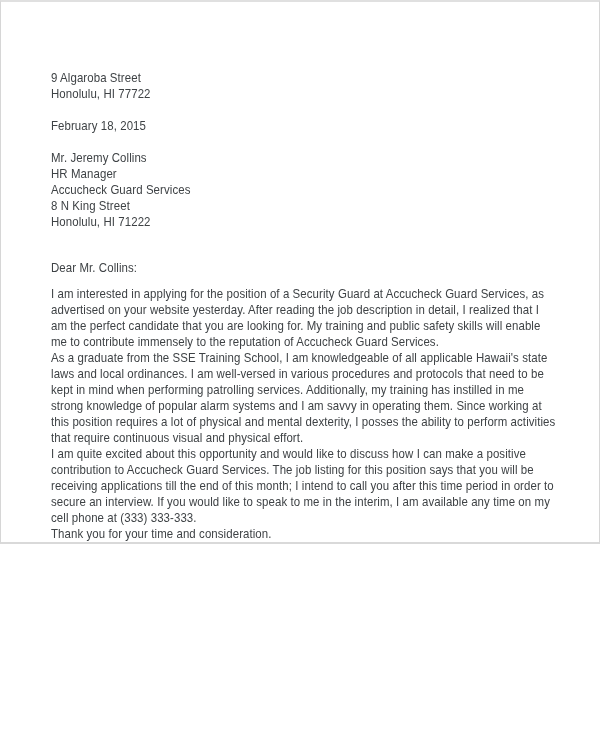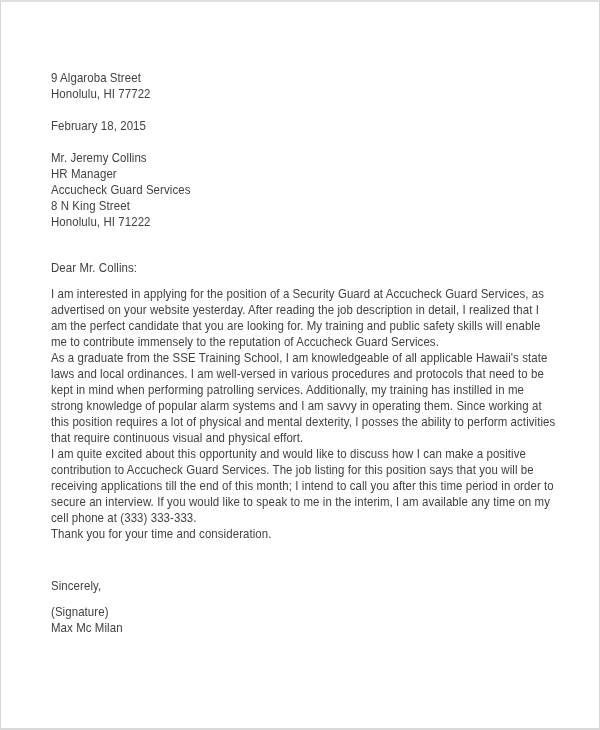--- a/index.html
+++ b/index.html
@@ -3,21 +3,21 @@
 <meta charset="utf-8">
 <style>
   html, body {
     margin: 0;
     padding: 0;
     background: #ffffff;
   }
   .page {
     position: relative;
     width: 600px;
-    height: 730px;
+    height: 544px;
     box-sizing: border-box;
     background: #ffffff;
     border: 1px solid #d6d6d6;
     border-top: 2px solid #e0e0e0;
     border-bottom: 2px solid #d9d9d9;
     overflow: hidden;
     font-family: "Liberation Sans", sans-serif;
     color: #3e4245;
   }
   .content {

